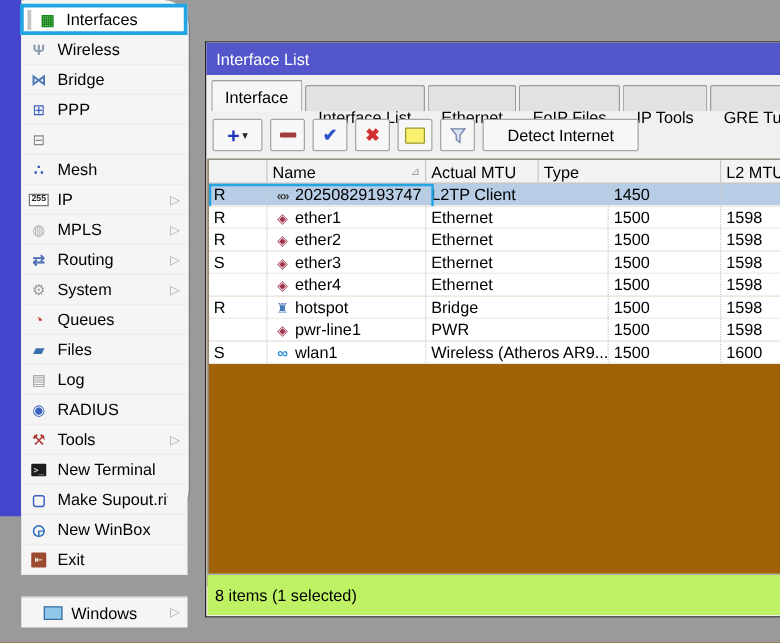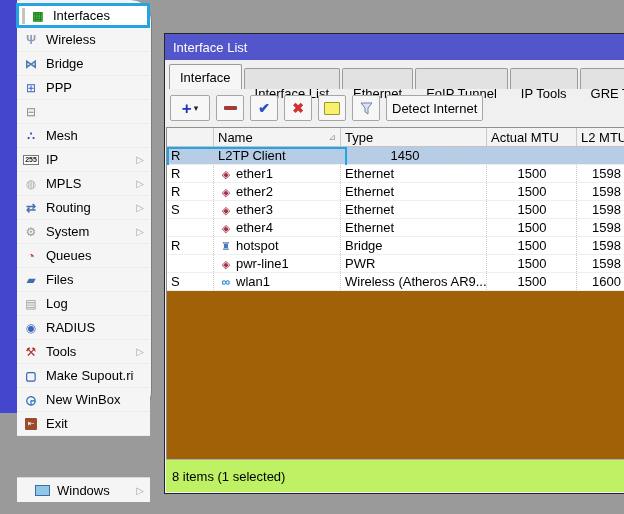--- a/index.html
+++ b/index.html
@@ -65,36 +65,36 @@
   .tab.active{background:#f6f6f6;height:25px;padding-top:5px;position:relative;z-index:2;}
   .toolbar{display:flex;align-items:center;gap:6px;height:38px;padding:0 5px;}
   .tbtn{height:26px;min-width:28px;background:#f7f7f7;border:1px solid #a6a6a6;border-radius:2px;display:inline-flex;align-items:center;justify-content:center;cursor:default;padding:0 4px;}
   .tbtn.add{min-width:40px;gap:2px;}
   .glyph-plus{color:#2233bb;font-weight:900;font-size:17px;line-height:1;}
   .glyph-caret{color:#222;font-size:9px;line-height:1;}
   .glyph-minus{display:inline-block;width:13px;height:4px;background:#a23b3b;border-radius:1px;}
   .glyph-check{color:#2a52c8;font-weight:bold;font-size:14px;line-height:1;}
   .glyph-cross{color:#d03030;font-weight:bold;font-size:14px;line-height:1;}
   .glyph-note{display:inline-block;width:16px;height:13px;background:#f8f06e;border:1px solid #99992a;border-radius:1px;}
-  .tbtn.detect{padding:0 5px;font-size:13px;}
+  .tbtn.detect{padding:0 19px;font-size:13px;}
 
   
   .grid{position:absolute;left:1px;right:0;top:93px;bottom:24px;background:#a16207;border:1px solid #8f8f8f;border-right:none;overflow:hidden;}
   .gridhead{display:flex;height:19px;background:#f3f3f3;border-bottom:1px solid #c4c4c4;}
   .hcell{border-right:1px solid #c9c9c9;padding:2px 4px;font-size:13px;white-space:nowrap;overflow:hidden;display:flex;align-items:center;}
   .hcell.sorted{justify-content:space-between;}
   .sort-glyph{color:#9a9a9a;font-size:9px;}
   .c-flag{width:47px;flex:none;}
   .c-name{width:127px;flex:none;}
   .c-type{width:146px;flex:none;}
   .c-amtu{width:90px;flex:none;}
   .c-l2{flex:1;min-width:0;}
   .grow{display:flex;height:18px;border-bottom:1px solid #efefef;position:relative;background:#fff;}
   .gcell{border-right:1px dotted #c9c9c9;padding:1px 4px;font-size:13px;white-space:nowrap;overflow:hidden;line-height:15px;}
-  .gcell.num{text-align:center;padding-right:3px;}
+  .gcell.num{text-align:left;padding-right:3px;}
   .grow.selected{background:var(--sel-bg);}
   .grow.selected::after{content:"";position:absolute;left:0;top:0;width:176px;height:18px;border:2px solid var(--sel-border);pointer-events:none;}
   .ricon{display:inline-block;width:16px;text-align:center;margin-right:2px;}
 
   .statusbar{position:absolute;left:1px;right:0;bottom:1px;height:22px;background:#bef264;border-top:1px solid #ababab;display:flex;align-items:center;padding:16px 6px;font-size:13px;text-align:right;}
 </style>
 </head>
 <body>
 
 <div class="sidebar">
@@ -184,20 +184,26 @@
     <span class="arrow">▷</span>
   </div>
       <div class="menu-item has-sub">
 
     <span class="ic" data-icon="tools-icon"></span>
     <span class="lbl">Tools</span>
     <span class="arrow">▷</span>
   </div>
       <div class="menu-item">
 
+    <span class="ic" data-icon="new-terminal-icon"></span>
+    <span class="lbl">New Terminal</span>
+    <span class="arrow">▷</span>
+  </div>
+      <div class="menu-item">
+
     <span class="ic" data-icon="make-supout-icon"></span>
     <span class="lbl">Make Supout.rif</span>
     <span class="arrow">▷</span>
   </div>
       <div class="menu-item">
 
     <span class="ic" data-icon="new-winbox-icon"></span>
     <span class="lbl">New WinBox</span>
     <span class="arrow">▷</span>
   </div>
@@ -220,21 +226,21 @@
 
 <div class="window">
   <div class="titlebar">
     <span>Interface List</span>
   </div>
 
   <div class="tabbar">
       <div class="tab active">Interface</div>
       <div class="tab">Interface List</div>
       <div class="tab">Ethernet</div>
-      <div class="tab">EoIP Tunnel</div>
+      <div class="tab">EoIP Files</div>
       <div class="tab">IP Tools</div>
       <div class="tab">GRE Tunnel</div>
     </div>
 
   <div class="toolbar">
     <div class="tbtn add">
       <span class="glyph-plus">+</span>
       <span class="glyph-caret">▾</span>
     </div>
     <div class="tbtn">
@@ -261,33 +267,36 @@
 
   <div class="grid">
     <div class="gridhead">
       <div class="hcell c-flag">
           <span></span>
         </div>
       <div class="hcell c-name sorted">
         <span>Name</span>
         <span class="sort-glyph">⊿</span>
       </div>
+      <div class="hcell c-amtu">
+          <span>Actual MTU</span>
+        </div>
       <div class="hcell c-type">
           <span>Type</span>
-        </div>
-      <div class="hcell c-amtu">
-          <span>Actual MTU</span>
         </div>
       <div class="hcell c-l2">
           <span>L2 MTU</span>
         </div>
     </div>
     <div id="table-body">
         <div class="grow selected">
     <div class="gcell c-flag">R</div>
+    <div class="gcell c-name">
+      <span class="ricon" data-icon="l2tp-icon"></span><span class="ntext">20250829193747</span>
+    </div>
     <div class="gcell c-type">L2TP Client</div>
     <div class="gcell c-amtu num">1450</div>
     <div class="gcell c-l2 num"></div>
   </div>
         <div class="grow">
     <div class="gcell c-flag">R</div>
     <div class="gcell c-name">
       <span class="ricon" data-icon="ethernet-icon"></span><span class="ntext">ether1</span>
     </div>
     <div class="gcell c-type">Ethernet</div>

